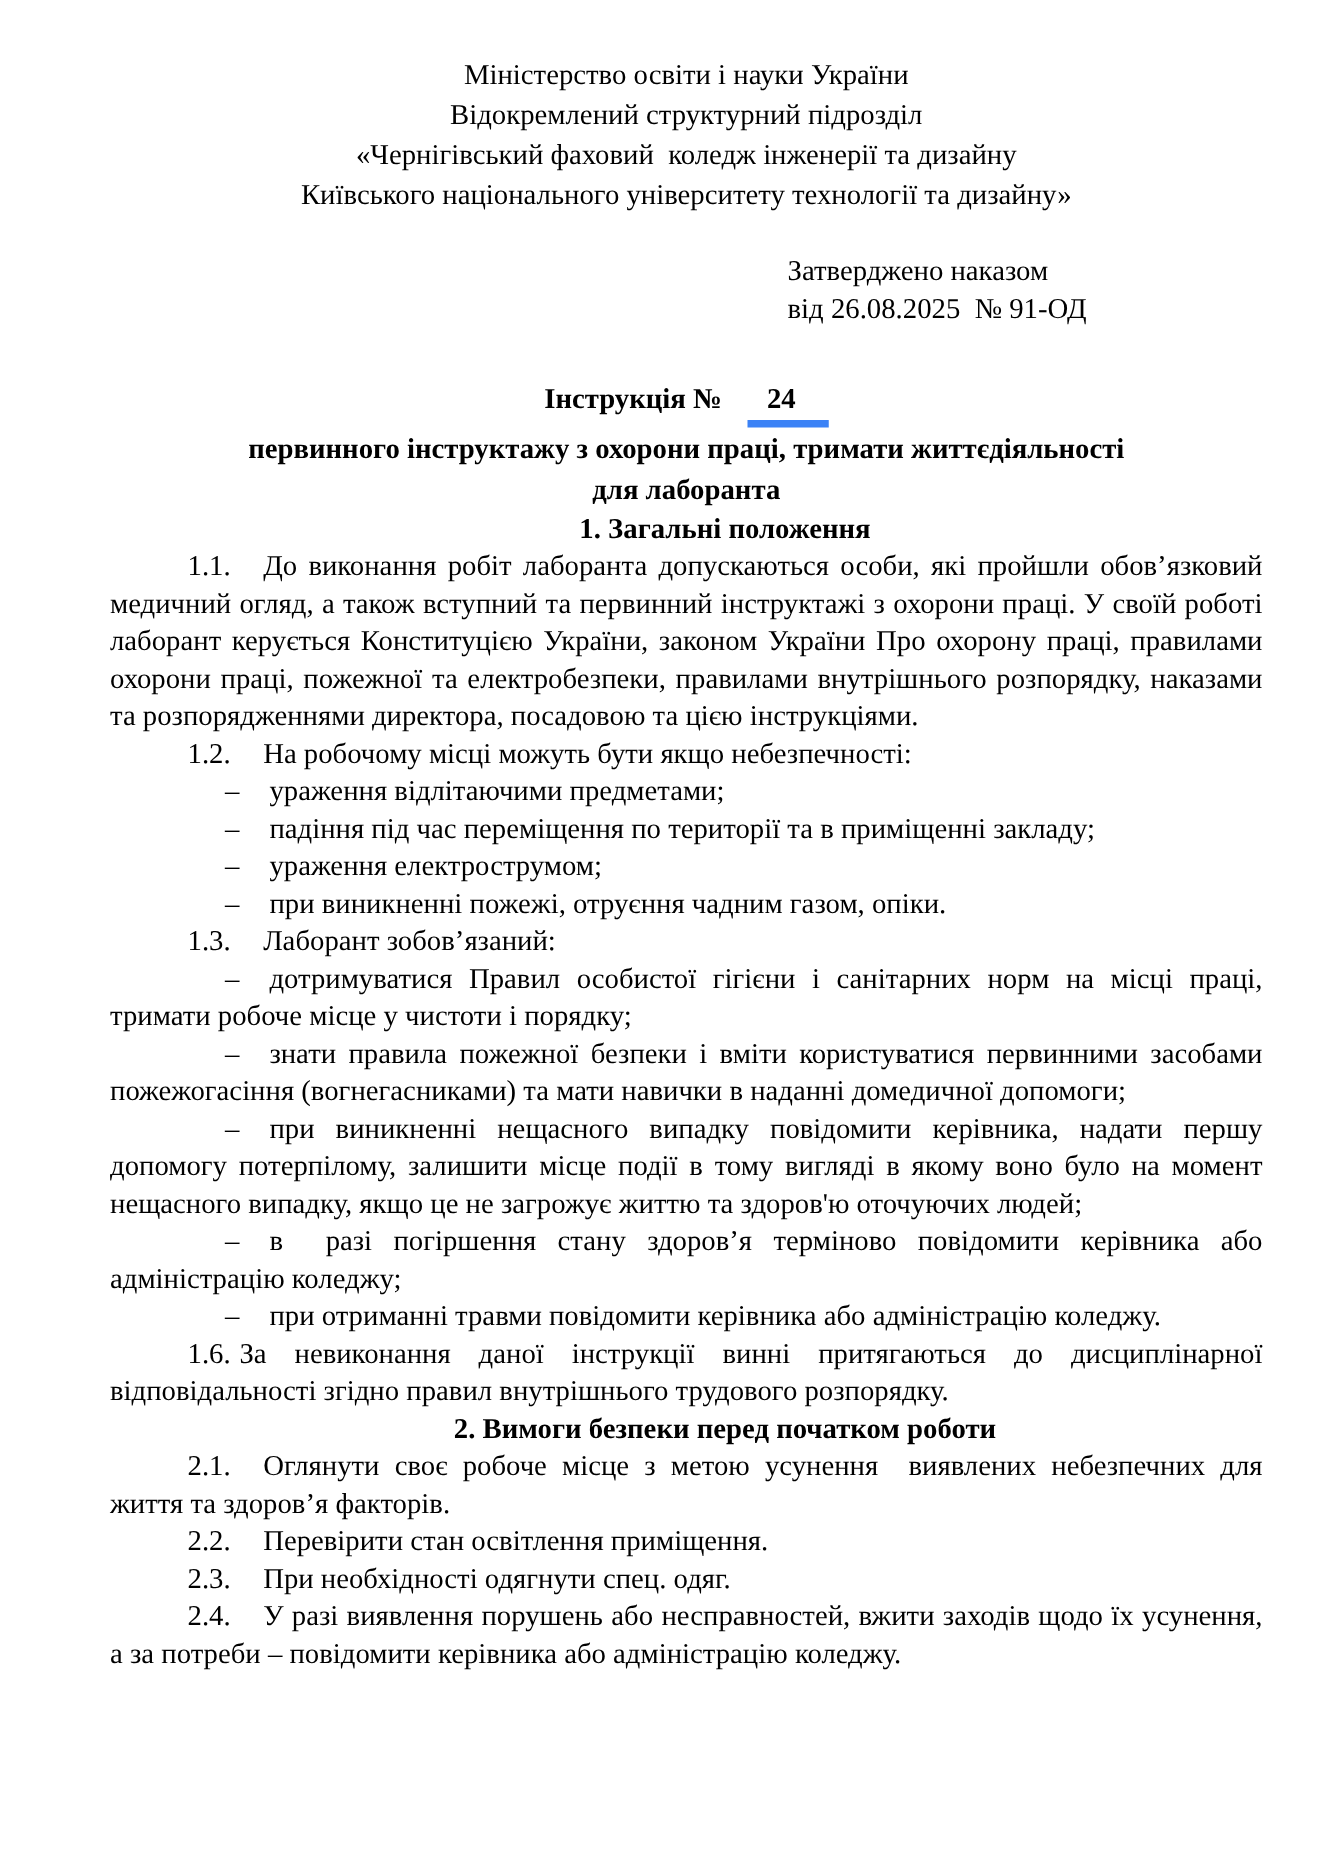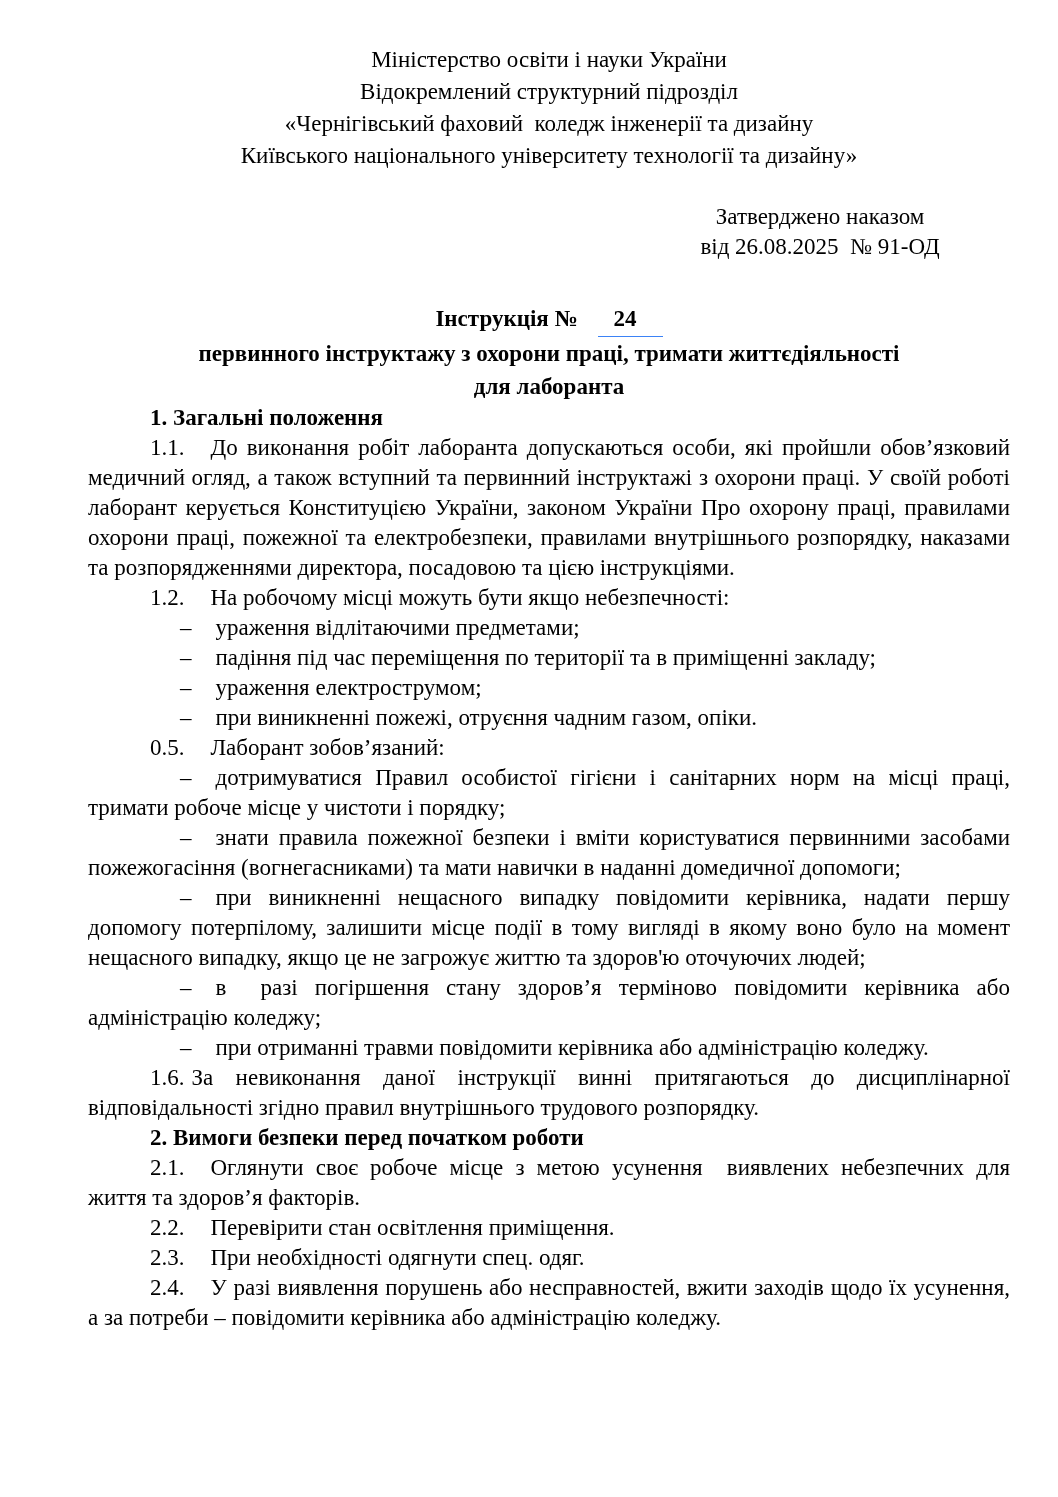--- a/index.html
+++ b/index.html
@@ -20,45 +20,44 @@
     overflow: hidden;
   }
   .header {
     text-align: center;
     line-height: 32px;
   }
   .approval {
     margin-top: 30px;
     margin-left: 542px;
     line-height: 30px;
-    text-align: center;
   }
   .title {
     margin-top: 40px;
     text-align: center;
     font-weight: bold;
     line-height: 33px;
   }
   .num-underline {
     display: inline-block;
     margin-left: 20px;
     padding: 0 26px 1px 16px;
-    border-bottom: 1px solid #3b82f6;
+    border-bottom: 6px solid #3b82f6;
   }
   .doc-body {
     line-height: 30px;
   }
   .doc-body p {
     margin: 0;
     text-align: justify;
     text-indent: 62px;
   }
   .doc-body p.h {
     font-weight: bold;
-    text-align: left;
+    text-align: center;
   }
   .doc-body p.dp {
     text-indent: 92px;
   }
   .gap   { display: inline-block; width: 26px; }
   .gap-s { display: inline-block; width: 7px;  }
   .dgap  { display: inline-block; width: 24px; }
 </style>
 </head>
 <body>
@@ -92,21 +91,21 @@
     <p><span>1.2.</span><span class="gap"></span><span>На робочому місці можуть бути якщо небезпечності:</span></p>
 
     <p class="dp"><span>–</span><span class="dgap"></span><span>ураження відлітаючими предметами;</span></p>
 
     <p class="dp"><span>–</span><span class="dgap"></span><span>падіння під час переміщення по території та в приміщенні закладу;</span></p>
 
     <p class="dp"><span>–</span><span class="dgap"></span><span>ураження електрострумом;</span></p>
 
     <p class="dp"><span>–</span><span class="dgap"></span><span>при виникненні пожежі, отруєння чадним газом, опіки.</span></p>
 
-    <p><span>0.5.</span><span class="gap"></span><span>Лаборант зобов’язаний:</span></p>
+    <p><span>1.3.</span><span class="gap"></span><span>Лаборант зобов’язаний:</span></p>
 
 
     <p class="dp"><span>–</span><span class="dgap"></span><span>дотримуватися Правил особистої гігієни і санітарних норм на місці праці, тримати робоче місце у чистоти і порядку;</span></p>
 
     <p class="dp"><span>–</span><span class="dgap"></span><span>знати правила пожежної безпеки і вміти користуватися первинними засобами пожежогасіння (вогнегасниками) та мати навички в наданні домедичної допомоги;</span></p>
 
     <p class="dp"><span>–</span><span class="dgap"></span><span>при виникненні нещасного випадку повідомити керівника, надати першу допомогу потерпілому, залишити місце події в тому вигляді в якому воно було на момент нещасного випадку, якщо це не загрожує життю та здоров'ю оточуючих людей;</span></p>
 
     <p class="dp"><span>–</span><span class="dgap"></span><span>в&nbsp; разі погіршення стану здоров’я терміново повідомити керівника або адміністрацію коледжу;</span></p>
 

